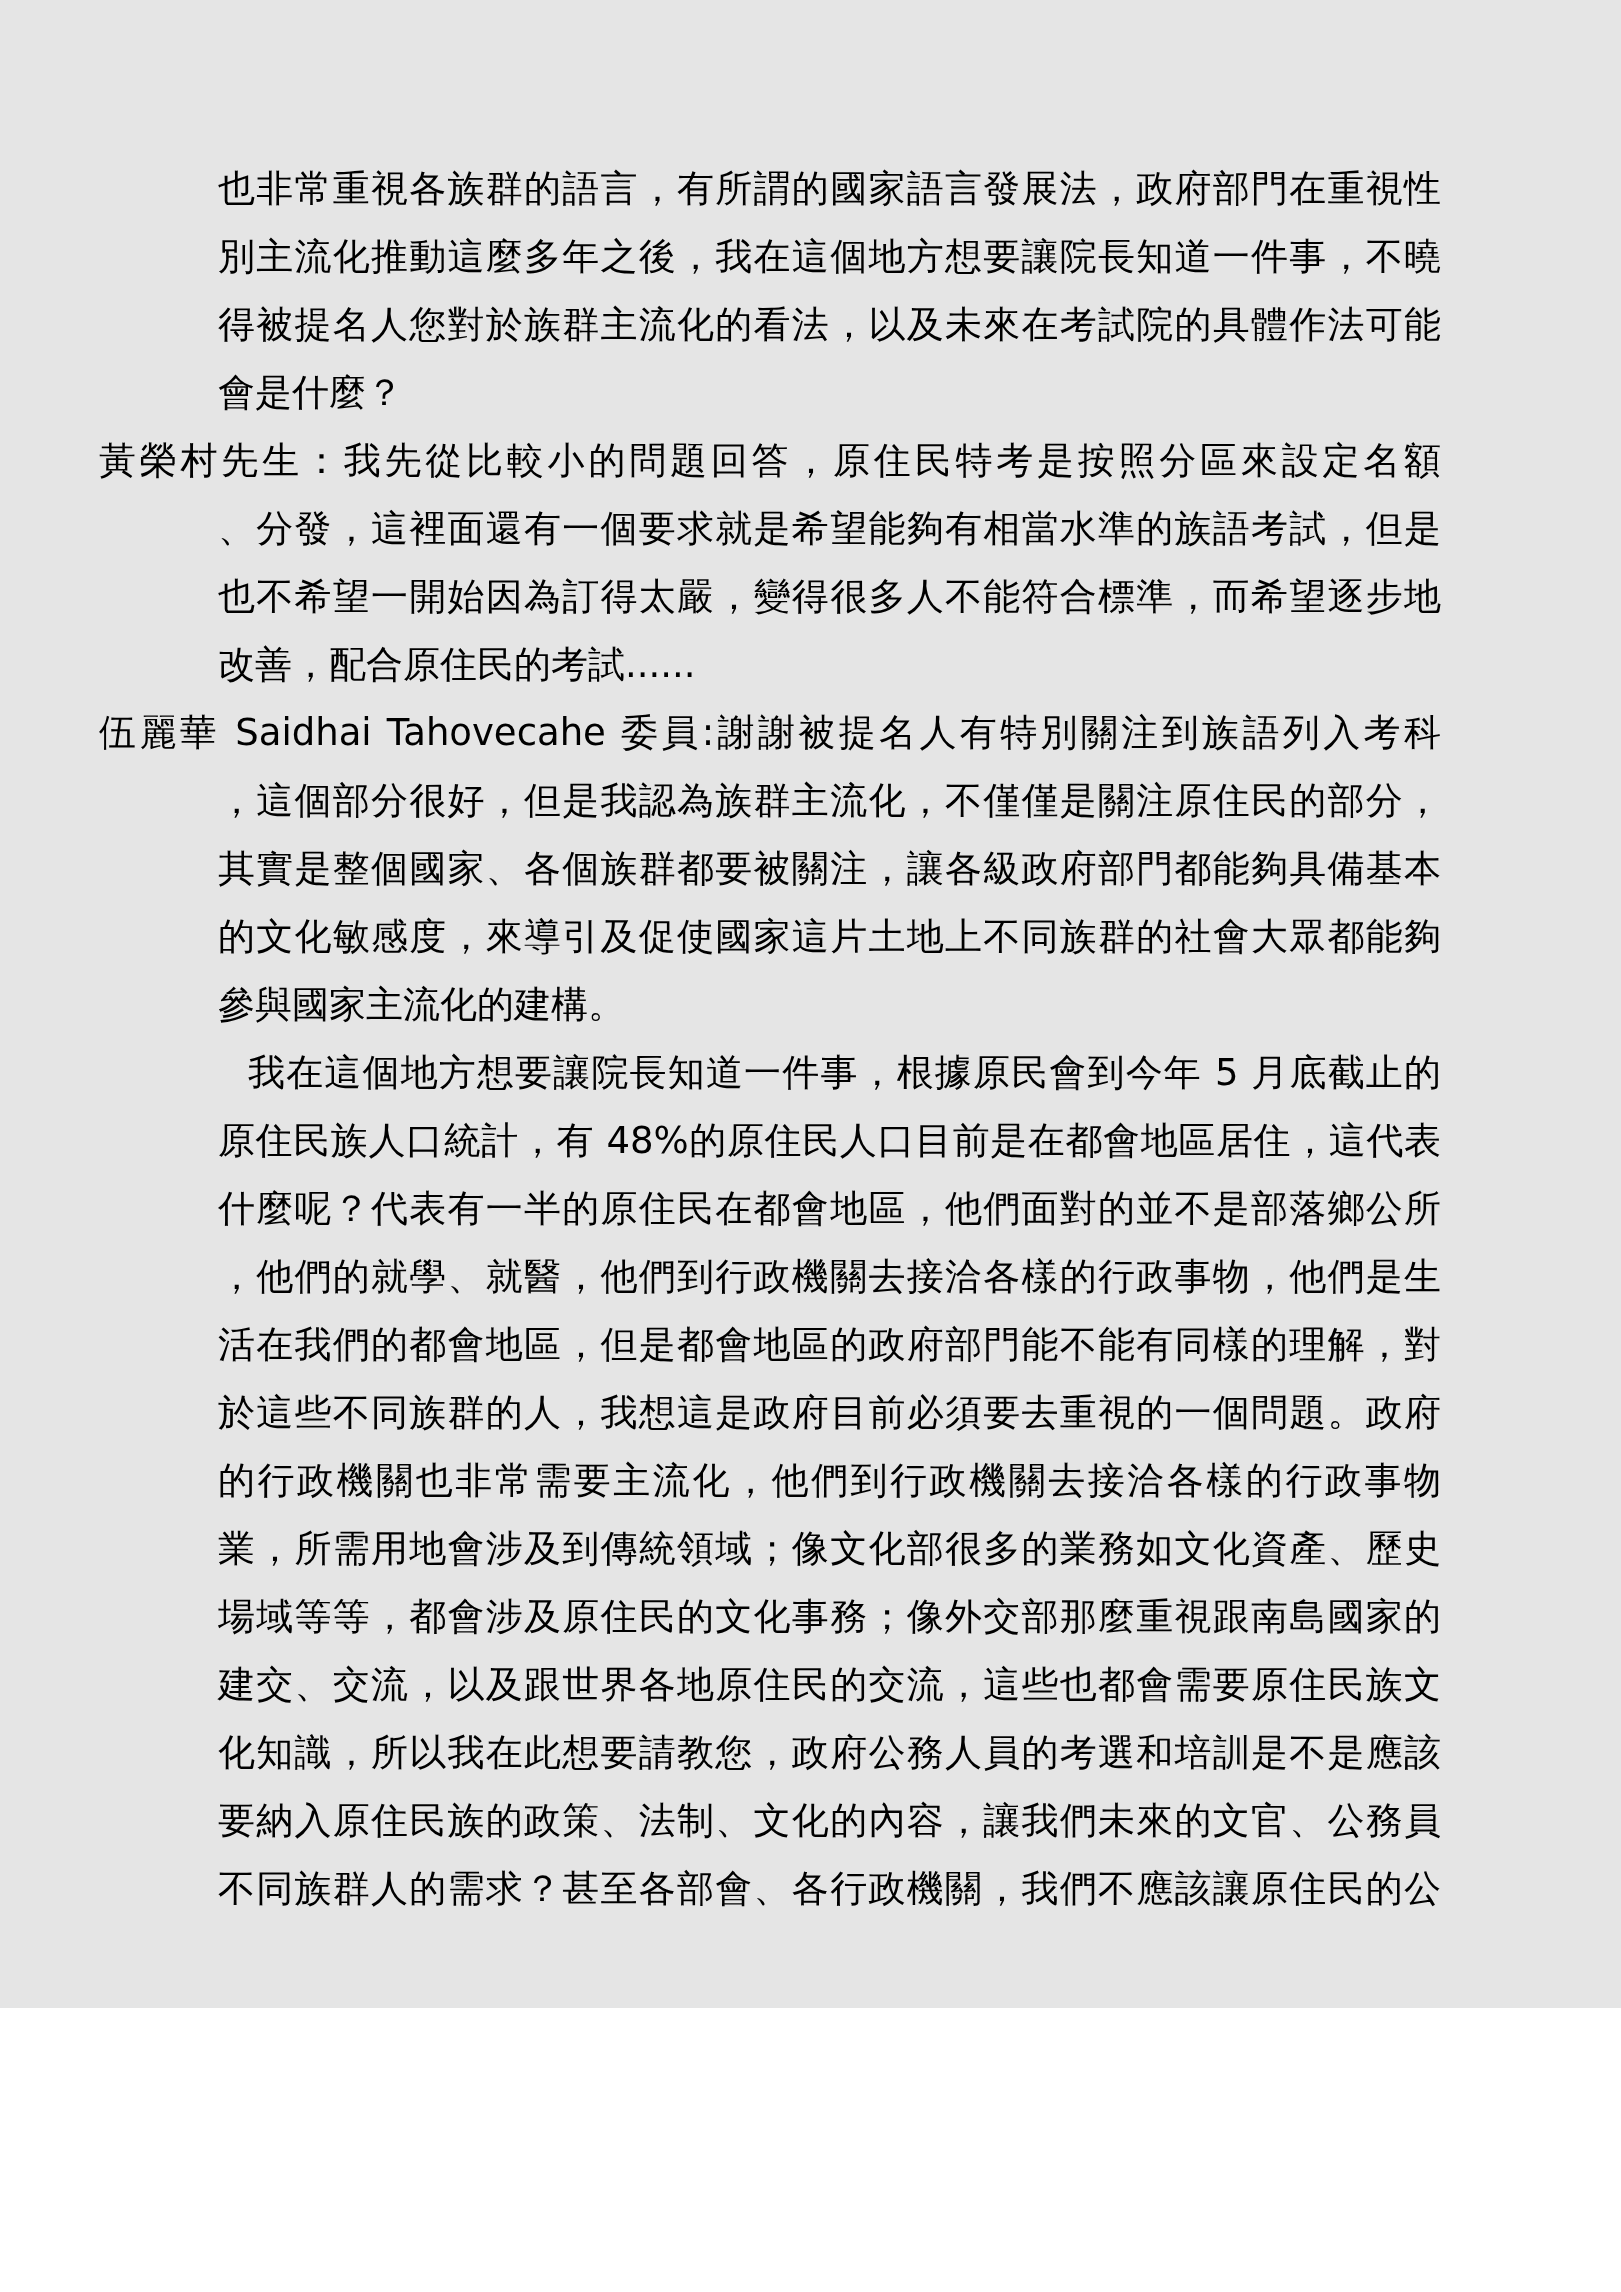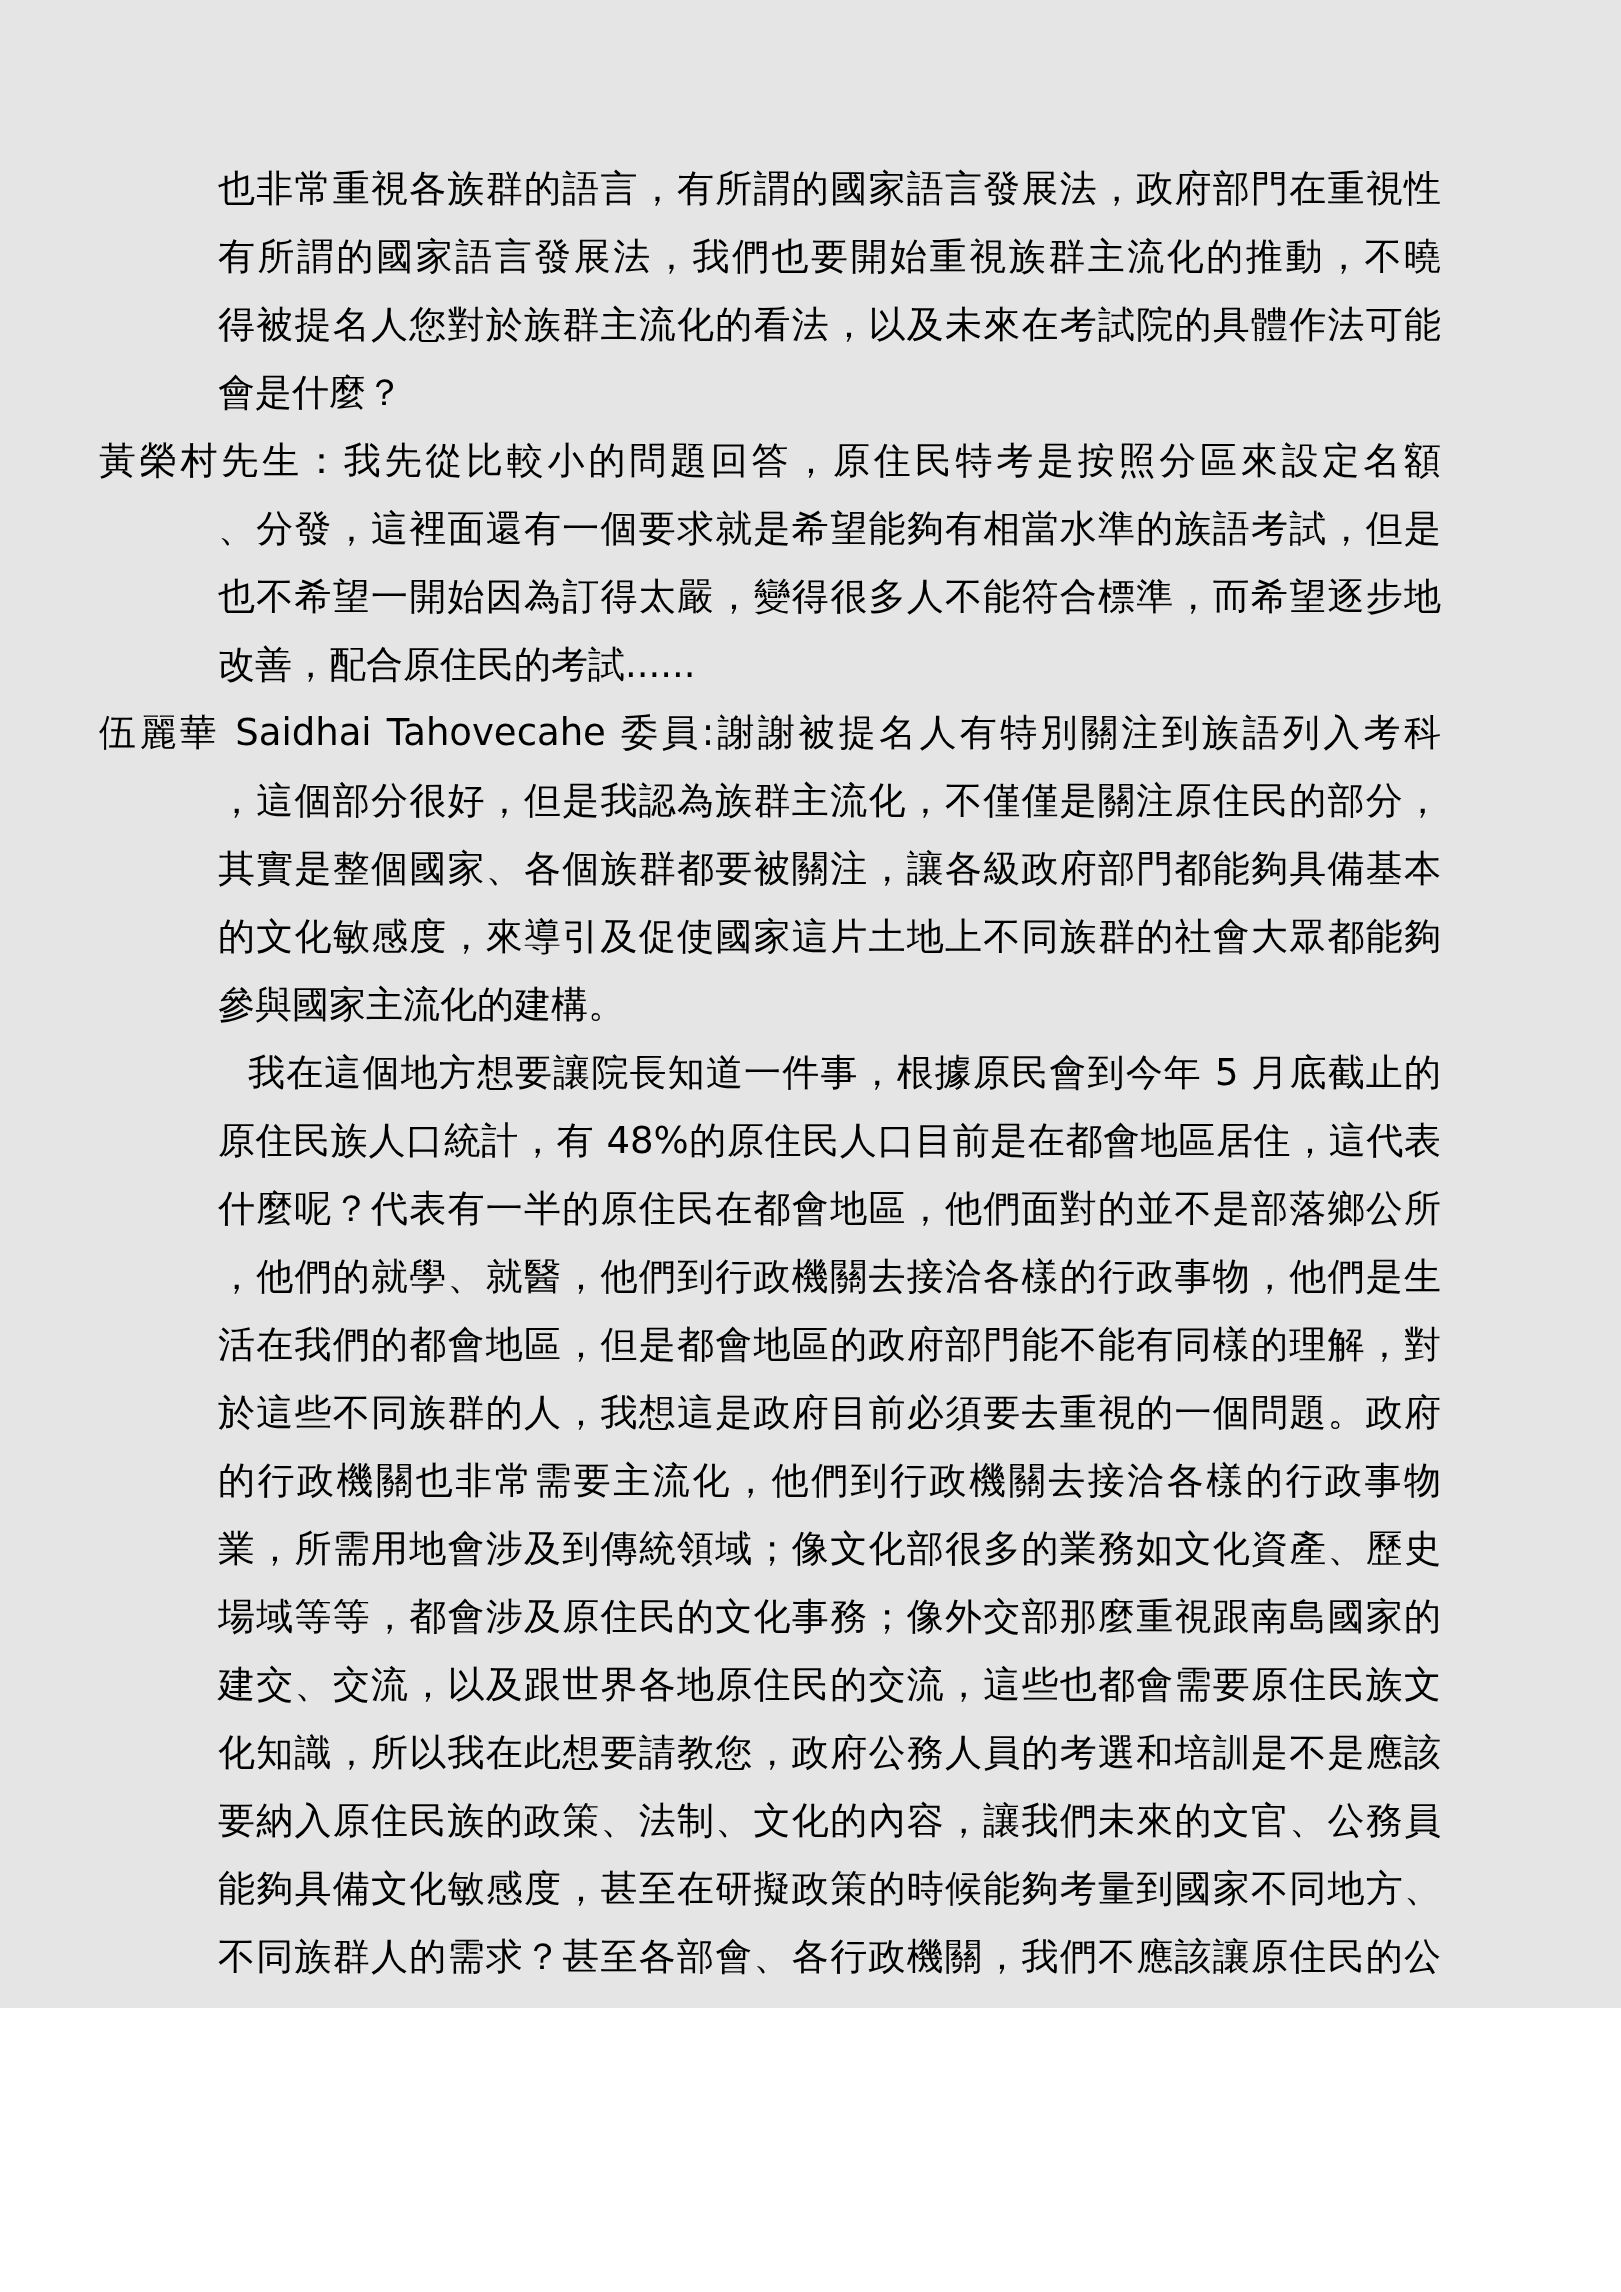--- a/index.html
+++ b/index.html
@@ -51,21 +51,21 @@
     line-height: 39px;
     color: #000000;
   }
 </style>
 </head>
 <body>
 
 <div class="page">
   <div class="text-block" id="text-block">
       <div class="line indent-body justify">也非常重視各族群的語言，有所謂的國家語言發展法，政府部門在重視性</div>
-      <div class="line indent-body justify">有所謂的國家語言發展法，我們也要開始重視族群主流化的推動，不曉</div>
+      <div class="line indent-body justify">別主流化推動這麼多年之後，我在這個地方想要讓院長知道一件事，不曉</div>
       <div class="line indent-body justify">得被提名人您對於族群主流化的看法，以及未來在考試院的具體作法可能</div>
       <div class="line indent-body">會是什麼？</div>
       <div class="line indent-speaker justify">黃榮村先生：我先從比較小的問題回答，原住民特考是按照分區來設定名額</div>
       <div class="line indent-body justify">、分發，這裡面還有一個要求就是希望能夠有相當水準的族語考試，但是</div>
       <div class="line indent-body justify">也不希望一開始因為訂得太嚴，變得很多人不能符合標準，而希望逐步地</div>
       <div class="line indent-body">改善，配合原住民的考試......</div>
       <div class="line indent-speaker justify">伍麗華 Saidhai Tahovecahe 委員:謝謝被提名人有特別關注到族語列入考科</div>
       <div class="line indent-body justify">，這個部分很好，但是我認為族群主流化，不僅僅是關注原住民的部分，</div>
       <div class="line indent-body justify">其實是整個國家、各個族群都要被關注，讓各級政府部門都能夠具備基本</div>
       <div class="line indent-body justify">的文化敏感度，來導引及促使國家這片土地上不同族群的社會大眾都能夠</div>
@@ -75,18 +75,17 @@
       <div class="line indent-body justify">什麼呢？代表有一半的原住民在都會地區，他們面對的並不是部落鄉公所</div>
       <div class="line indent-body justify">，他們的就學、就醫，他們到行政機關去接洽各樣的行政事物，他們是生</div>
       <div class="line indent-body justify">活在我們的都會地區，但是都會地區的政府部門能不能有同樣的理解，對</div>
       <div class="line indent-body justify">於這些不同族群的人，我想這是政府目前必須要去重視的一個問題。政府</div>
       <div class="line indent-body justify">的行政機關也非常需要主流化，他們到行政機關去接洽各樣的行政事物</div>
       <div class="line indent-body justify">業，所需用地會涉及到傳統領域；像文化部很多的業務如文化資產、歷史</div>
       <div class="line indent-body justify">場域等等，都會涉及原住民的文化事務；像外交部那麼重視跟南島國家的</div>
       <div class="line indent-body justify">建交、交流，以及跟世界各地原住民的交流，這些也都會需要原住民族文</div>
       <div class="line indent-body justify">化知識，所以我在此想要請教您，政府公務人員的考選和培訓是不是應該</div>
       <div class="line indent-body justify">要納入原住民族的政策、法制、文化的內容，讓我們未來的文官、公務員</div>
-      <div class="line indent-body justify">能夠具備文化敏感度，甚至在研擬政策的時候能夠考量到國家不同地方、</div>
       <div class="line indent-body justify">不同族群人的需求？甚至各部會、各行政機關，我們不應該讓原住民的公</div>
     </div>
   <div class="page-number">267</div>
 </div>
 
 
 </body></html>

